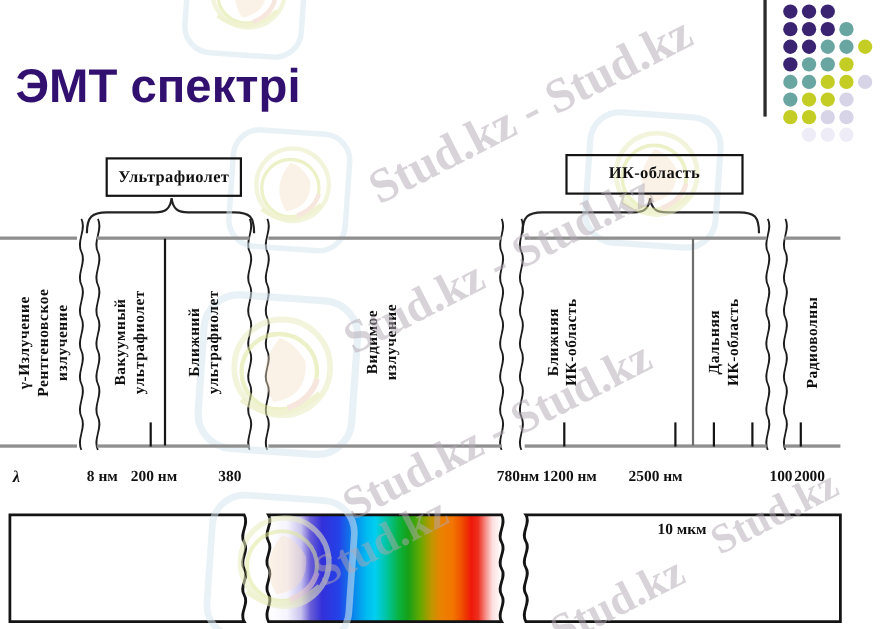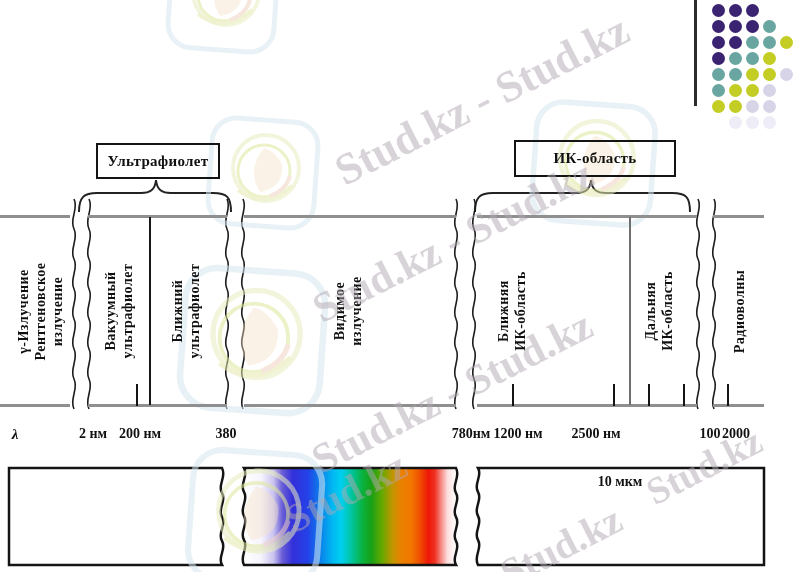--- a/index.html
+++ b/index.html
@@ -102,20 +102,21 @@
         <path d="M62,78 Q78,72 82,58" fill="none" stroke="#f0d3c4" stroke-width="4"></path>
       </g>
     </defs>
     <use href="#logoSym" transform="translate(168,-58)"></use>
     <use href="#logoSym" transform="translate(208,118)"></use>
     <use href="#logoSym" transform="translate(180,268) scale(1.32)"></use>
     <use href="#logoSym" transform="translate(188,450) scale(1.22)"></use>
     <use href="#logoSym" transform="translate(532,102) scale(1.12)"></use>
   </svg>
 
+  <div class="title">ЭМТ спектрі</div>
 
   <div class="vline"></div>
   <div class="dot-grid">
       <div class="dot" style="left: 0px; top: 0px; background: rgb(58, 35, 113);"></div>
       <div class="dot" style="left: 17px; top: 0px; background: rgb(58, 35, 113);"></div>
       <div class="dot" style="left: 34px; top: 0px; background: rgb(58, 35, 113);"></div>
       <div class="dot" style="left: 0px; top: 16px; background: rgb(58, 35, 113);"></div>
       <div class="dot" style="left: 17px; top: 16px; background: rgb(58, 35, 113);"></div>
       <div class="dot" style="left: 34px; top: 16px; background: rgb(58, 35, 113);"></div>
       <div class="dot" style="left: 51px; top: 16px; background: rgb(106, 166, 161);"></div>
@@ -193,23 +194,23 @@
       <div class="vlabel" style="left: 564px; top: 294px;">
         <div>Дальняя</div>
         <div>ИК-область</div>
       </div>
       <div class="vlabel" style="left: 644px; top: 302.5px;">
         <div>Радиоволны</div>
       </div>
     </div>
   <div class="layer">
       <div class="axis-label it" style="left: 15px;">λ</div>
-      <div class="axis-label" style="left: 93px;">2 нм</div>
+      <div class="axis-label" style="left: 93px;">8 нм</div>
       <div class="axis-label" style="left: 140px;">200 нм</div>
-      <div class="axis-label" style="left: 226px;">380</div>
+      <div class="axis-label" style="left: 209px;">380</div>
       <div class="axis-label" style="left: 471px;">780нм</div>
       <div class="axis-label" style="left: 518px;">1200 нм</div>
       <div class="axis-label" style="left: 596px;">2500 нм</div>
       <div class="axis-label" style="left: 620px; margin-top: 48px;">10 мкм</div>
       <div class="axis-label" style="left: 710px;">100</div>
       <div class="axis-label" style="left: 736px;">2000</div>
     </div>
   <div class="layer">
       <div class="tick" style="left: 136px;"></div>
       <div class="tick" style="left: 512px;"></div>

